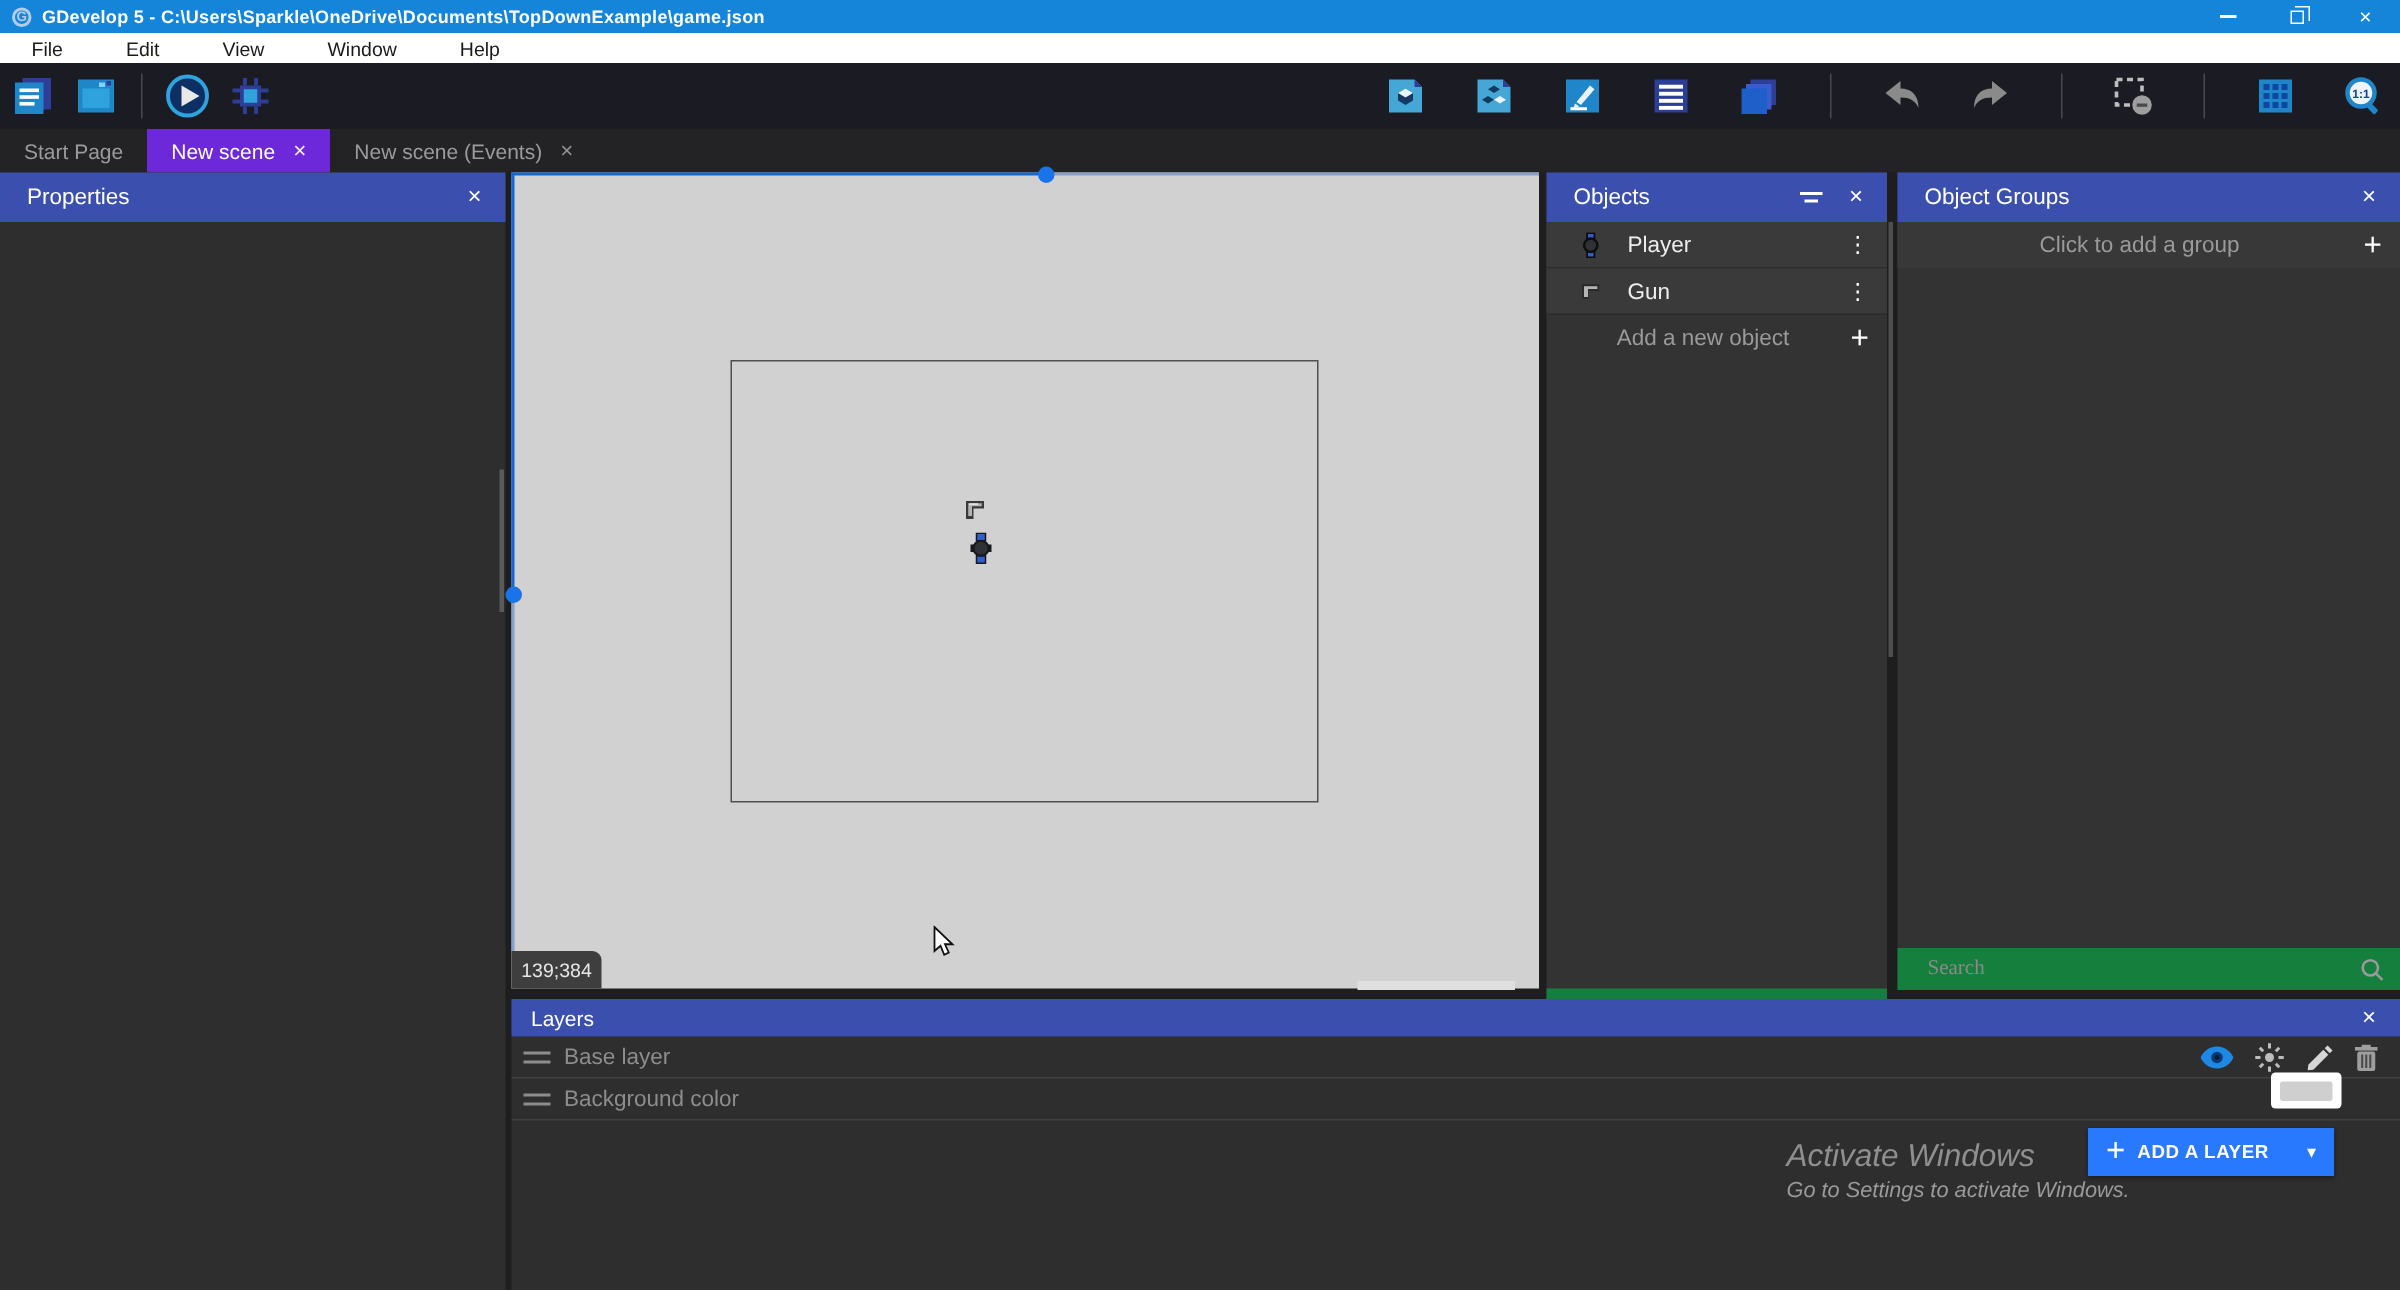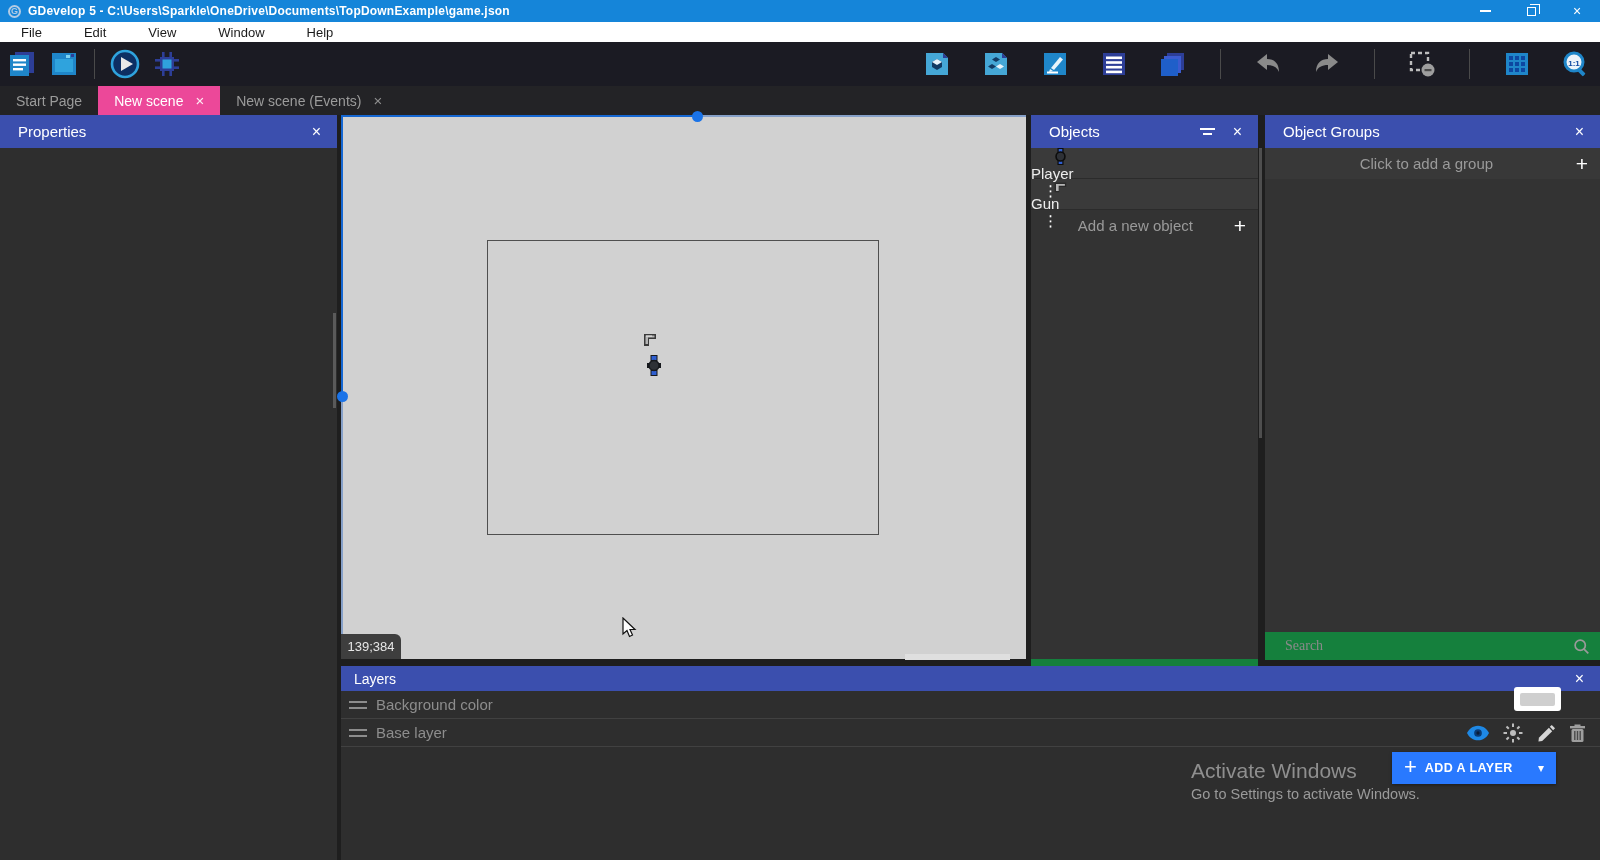--- a/index.html
+++ b/index.html
@@ -30,21 +30,21 @@
   
   .toolbar { position:absolute; left:0; top:42px; width:1600px; height:44px; background:#1b1b23;
     display:flex; align-items:center; }
   .tb-left { display:flex; align-items:center; gap:10px; padding-left:6px; }
   .tb-right { position:absolute; right:8px; top:0; height:44px; display:flex; align-items:center; gap:27px; }
   .tb-sep { width:1px; height:30px; background:#4a4a4a; margin:0 4px; }
   .tb-icon { width:32px; height:32px; display:flex; align-items:center; justify-content:center; }
   
   .tabbar { position:absolute; left:0; top:86px; width:1600px; height:29px; background:#232326; display:flex; }
   .tab { height:29px; display:flex; align-items:center; padding:0 16px; font-size:14px; color:#9b9b9b; gap:12px; }
-  .tab.active { background:#ec4899; color:#fff; }
+  .tab.active { background:#6d28d9; color:#fff; }
   .tab .tab-close { font-size:15px; color:inherit; opacity:.9; }
   
   .panel-header { height:33px; background:#3b4fae; color:#fff; display:flex; align-items:center;
     font-size:15px; padding:0 12px 0 18px; }
   .panel-header .spacer { flex:1; }
   .hdr-x { font-size:16px; color:#fff; padding:0 4px; }
   
   .properties { position:absolute; left:0; top:115px; width:337px; height:745px; background:#2e2e2e; }
   .properties .empty-msg { position:absolute; left:20px; top:360px; width:297px; text-align:center;
     color:#a0a0a0; font-size:15px; line-height:1.35; }
@@ -62,21 +62,21 @@
     border:1px solid #4f4f4f; }
   .coord-badge { position:absolute; left:0; top:519px; width:60px; height:25px; background:#3e3e3e;
     color:#e6e6e6; font-size:13px; display:flex; align-items:center; justify-content:center;
     border-top-right-radius:6px; }
   .h-scroll { position:absolute; left:564px; top:539px; width:105px; height:6px; background:#dfdfdf; }
   .sprite { position:absolute; }
   .cursor { position:absolute; left:281px; top:502px; }
   
   .objects { position:absolute; left:1031px; top:115px; width:227px; height:572px; background:#333333; }
   .obj-row { height:31px; background:#3a3a3a; border-bottom:1px solid #2b2b2b; display:flex;
-    color:#ededed; font-size:15px;flex-direction:column; }
+    align-items:center; color:#ededed; font-size:15px; }
   .obj-thumb { width:22px; display:flex; justify-content:center; margin:0 14px 0 18px; }
   .obj-name { flex:1; }
   .obj-dots { color:#fff; font-size:15px; padding:0 12px; letter-spacing:0; }
   .add-row { height:31px; display:flex; align-items:center; color:#9a9a9a; font-size:15px; }
   .add-row .add-label { flex:1; text-align:center; padding-left:18px; }
   .add-plus { color:#fff; font-size:21px; padding:0 12px; font-weight:300; }
   .filter-icon { display:inline-block; width:15px; margin-right:14px; }
   .filter-icon i { display:block; height:2px; background:#fff; margin:3px auto; }
   .filter-icon i:nth-child(1){ width:15px; } .filter-icon i:nth-child(2){ width:9px; }
   .search-row { position:absolute; left:0; bottom:0; width:100%; height:28px; background:#15803d;
@@ -100,21 +100,21 @@
   .layer-icons { position:absolute; right:44px; top:0; height:28px; display:flex; align-items:center; gap:14px; }
   .trash-pos { position:absolute; right:14px; top:5px; }
   .color-swatch { position:absolute; right:39px; top:-4px; width:47px; height:24px; background:#ffffff;
     border-radius:3px; display:flex; align-items:center; justify-content:center; z-index:3; }
   .color-swatch .inner { width:35px; height:13px; background:#cfcfcf; border-radius:2px; }
   .add-layer-btn { position:absolute; right:44px; top:86px; width:164px; height:32px; background:#2979ff;
     color:#fff; display:flex; align-items:center; z-index:2; box-shadow:0 1px 3px rgba(0,0,0,.4); }
   .add-layer-btn .plus { font-size:22px; font-weight:300; padding:0 8px 2px 12px; }
   .add-layer-btn .lbl { font-size:12.5px; font-weight:bold; letter-spacing:.4px; flex:1; }
   .add-layer-btn .caret { font-size:12px; padding:0 12px; }
-  .watermark { position:absolute; right:119px; top:93px; text-align:left; z-index:1; width:290px; }
+  .watermark { position:absolute; right:119px; top:93px; text-align:left; z-index:1; width:290px;font-style:italic; }
   .watermark .wm1 { color:#8f8f8f; font-size:21px; }
   .watermark .wm2 { color:#9a9a9a; font-size:14.5px; margin-top:3px; }
 </style>
 </head>
 <body>
 
 <div id="app">
 
   <div class="titlebar">
     <span class="applogo">G</span>
@@ -392,31 +392,20 @@
       <span>Layers</span>
       <span class="spacer"></span>
       <span class="hdr-x">×</span>
     </div>
 
     <div class="layer-row">
       <span class="drag-handle">
           <i></i>
           <i></i>
         </span>
-      <span>Background color</span>
-      <div class="color-swatch">
-        <div class="inner"></div>
-      </div>
-    </div>
-
-    <div class="layer-row">
-      <span class="drag-handle">
-          <i></i>
-          <i></i>
-        </span>
       <span>Base layer</span>
       <div class="layer-icons">
         <svg width="22" height="16" viewBox="0 0 24 16">
           <path d="M12 0 C6 0 1.8 4 0 8 C1.8 12 6 16 12 16 C18 16 22.2 12 24 8 C22.2 4 18 0 12 0 z" fill="#1e88e5"></path>
           <circle cx="12" cy="8" r="4.2" fill="#0a3a73"></circle>
           <circle cx="12" cy="8" r="1.8" fill="#0a1c38"></circle>
         </svg>
         <svg width="20" height="20" viewBox="0 0 20 20">
           <circle cx="10" cy="10" r="3" fill="#bdbdbd"></circle>
           <g stroke="#bdbdbd" stroke-width="2">
@@ -440,20 +429,31 @@
         <rect x="1" y="2" width="15" height="2.4" fill="#9e9e9e"></rect>
         <rect x="5.5" y="0.5" width="6" height="2" fill="#9e9e9e"></rect>
         <g stroke="#4a4a4a" stroke-width="1.4">
             <line x1="5.8" y1="7" x2="5.8" y2="16"></line>
             <line x1="8.5" y1="7" x2="8.5" y2="16"></line>
             <line x1="11.2" y1="7" x2="11.2" y2="16"></line>
           </g>
       </svg>
     </div>
 
+    <div class="layer-row">
+      <span class="drag-handle">
+          <i></i>
+          <i></i>
+        </span>
+      <span>Background color</span>
+      <div class="color-swatch">
+        <div class="inner"></div>
+      </div>
+    </div>
+
     <div class="watermark">
       <div class="wm1">Activate Windows</div>
       <div class="wm2">Go to Settings to activate Windows.</div>
     </div>
 
     <div class="add-layer-btn">
       <span class="plus">+</span>
       <span class="lbl">ADD A LAYER</span>
       <span class="caret">▾</span>
     </div>

